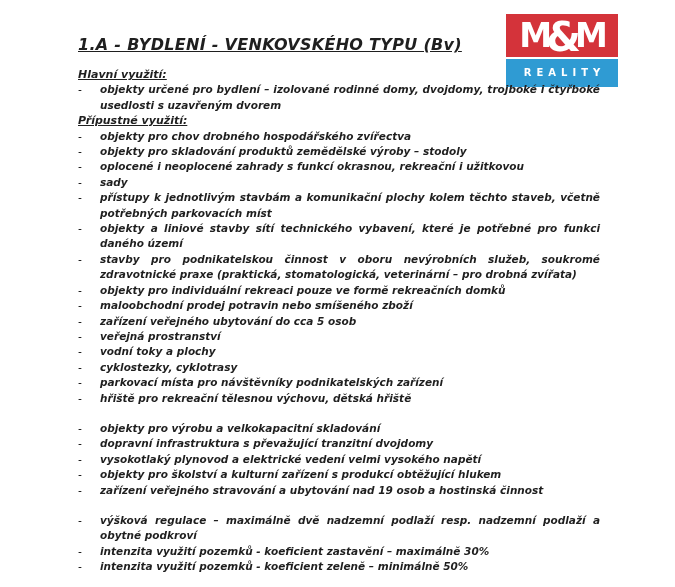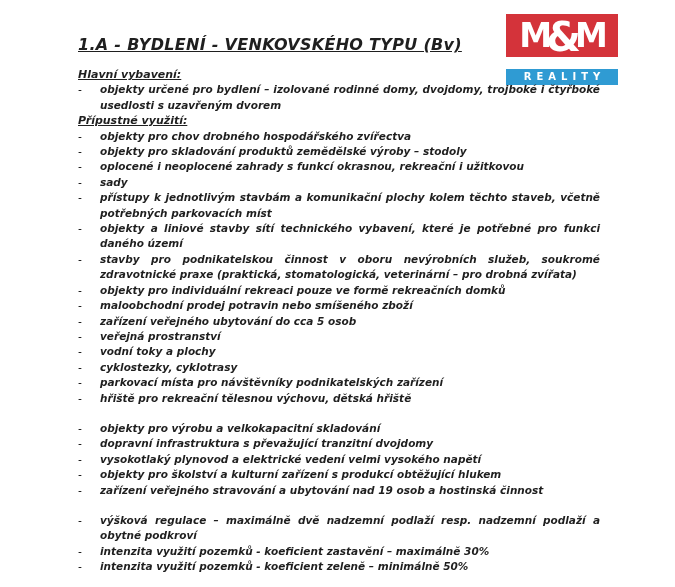--- a/index.html
+++ b/index.html
@@ -19,21 +19,21 @@
     height:43px;
     display:flex; align-items:center; justify-content:center;
     color:#ffffff; font-weight:bold;
     letter-spacing:-3px;
     line-height:1;
   }
   .logo-top .m   { font-size:33px; }
   .logo-top .amp { font-size:40px; margin:0 -3px; position:relative; top:1px; }
   .logo-bottom {
     background:#2f9bd3;
-    height:16px; margin-top:12px;
+    height:28px; margin-top:2px;
     display:flex; align-items:center; justify-content:center;
     color:#ffffff; font-weight:bold;
     font-size:10px; letter-spacing:5px; text-indent:5px;
     line-height:1;
   }
   
   .content { position:absolute; left:78px; top:37px; width:522px; }
   .title {
     font-size:16px; font-weight:bold; font-style:italic;
     text-decoration:underline;
@@ -65,21 +65,21 @@
       <span class="m">M</span>
     </div>
     <div class="logo-bottom">REALITY</div>
   </div>
 
   <div class="content">
 
     <h1 class="title">1.A -  BYDLENÍ - VENKOVSKÉHO TYPU (Bv)</h1>
 
     <div class="section">
-      <h2 class="heading">Hlavní  vybavení:</h2>
+      <h2 class="heading">Hlavní  využití:</h2>
       <div class="item">
         <span class="dash">-</span>
         <span class="item-text">objekty určené pro bydlení – izolované rodinné domy, dvojdomy, trojboké i čtyřboké usedlosti s uzavřeným dvorem</span>
       </div>
     </div>
 
     <div class="section">
       <h2 class="heading">Přípustné využití:</h2>
       <div class="item">
         <span class="dash">-</span>

